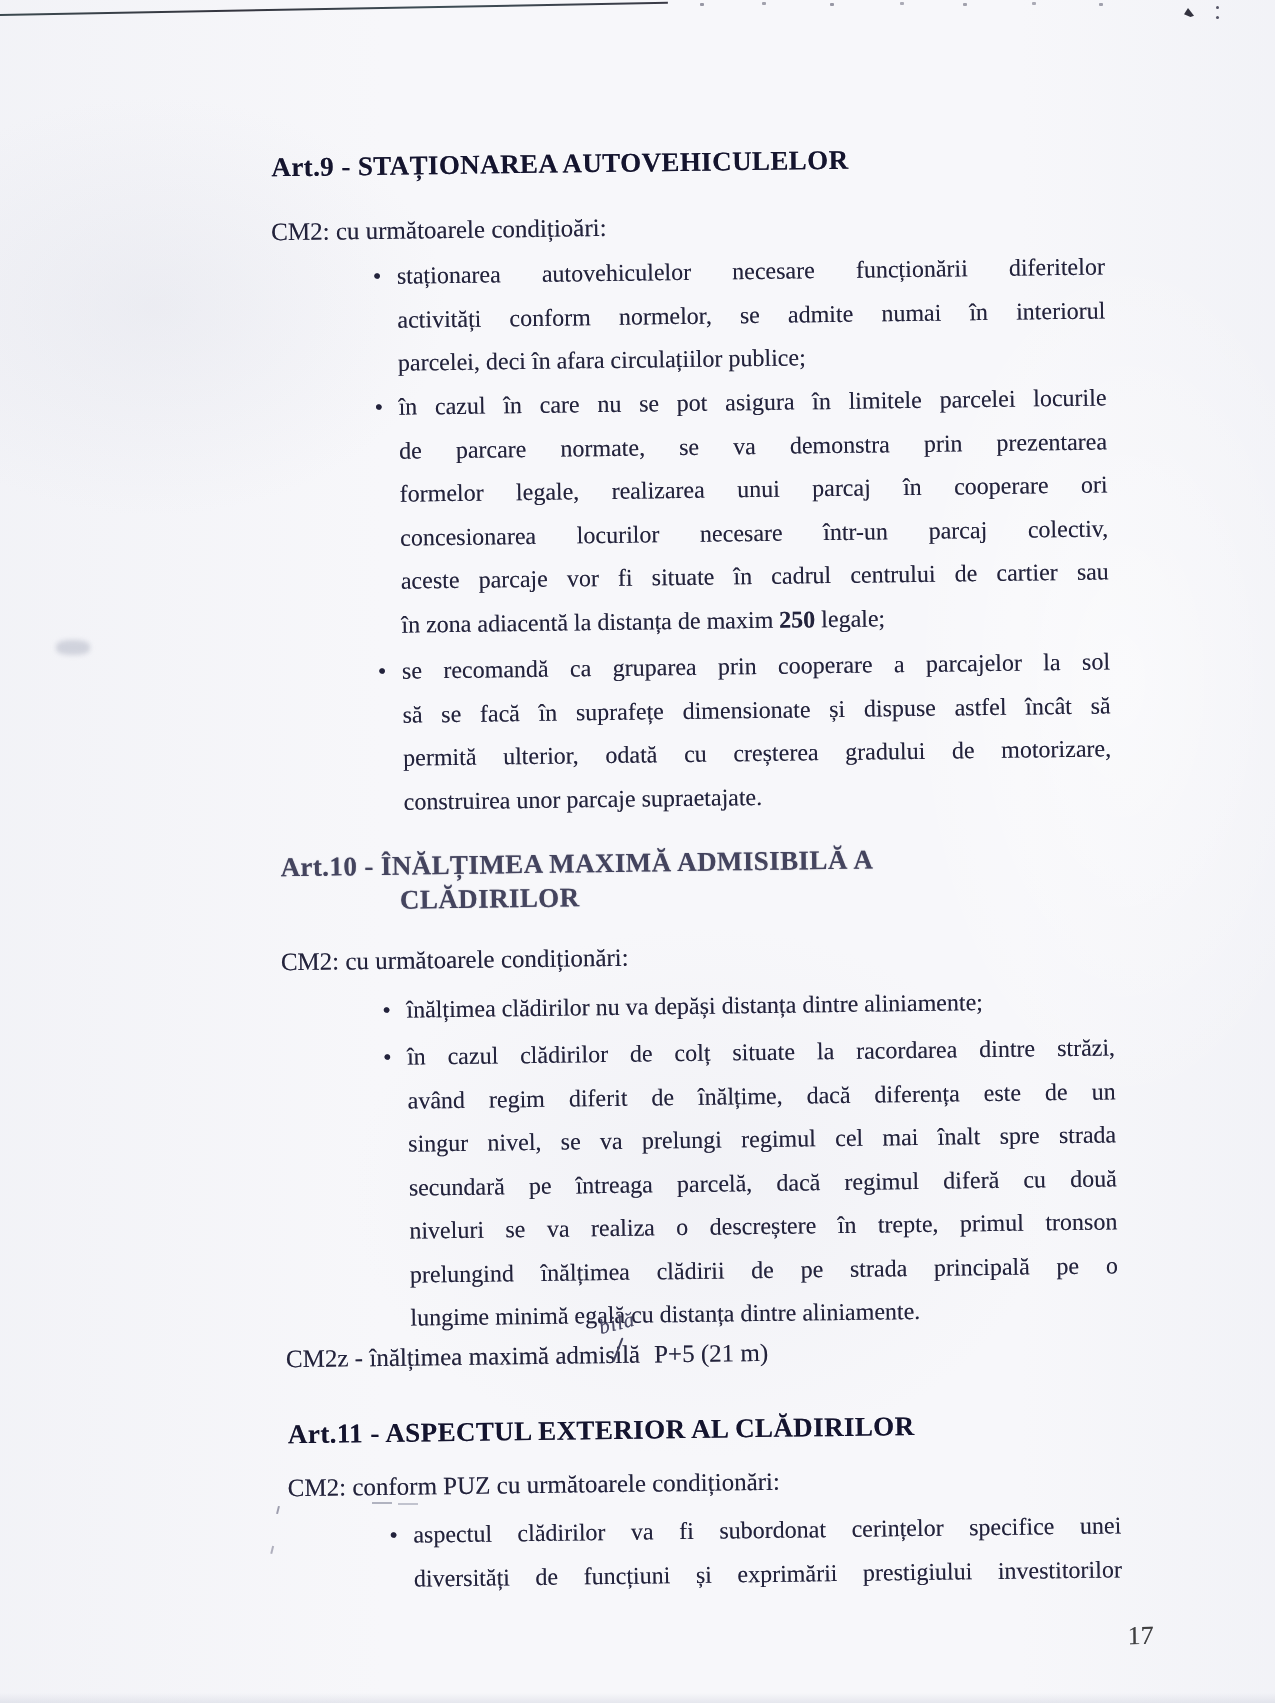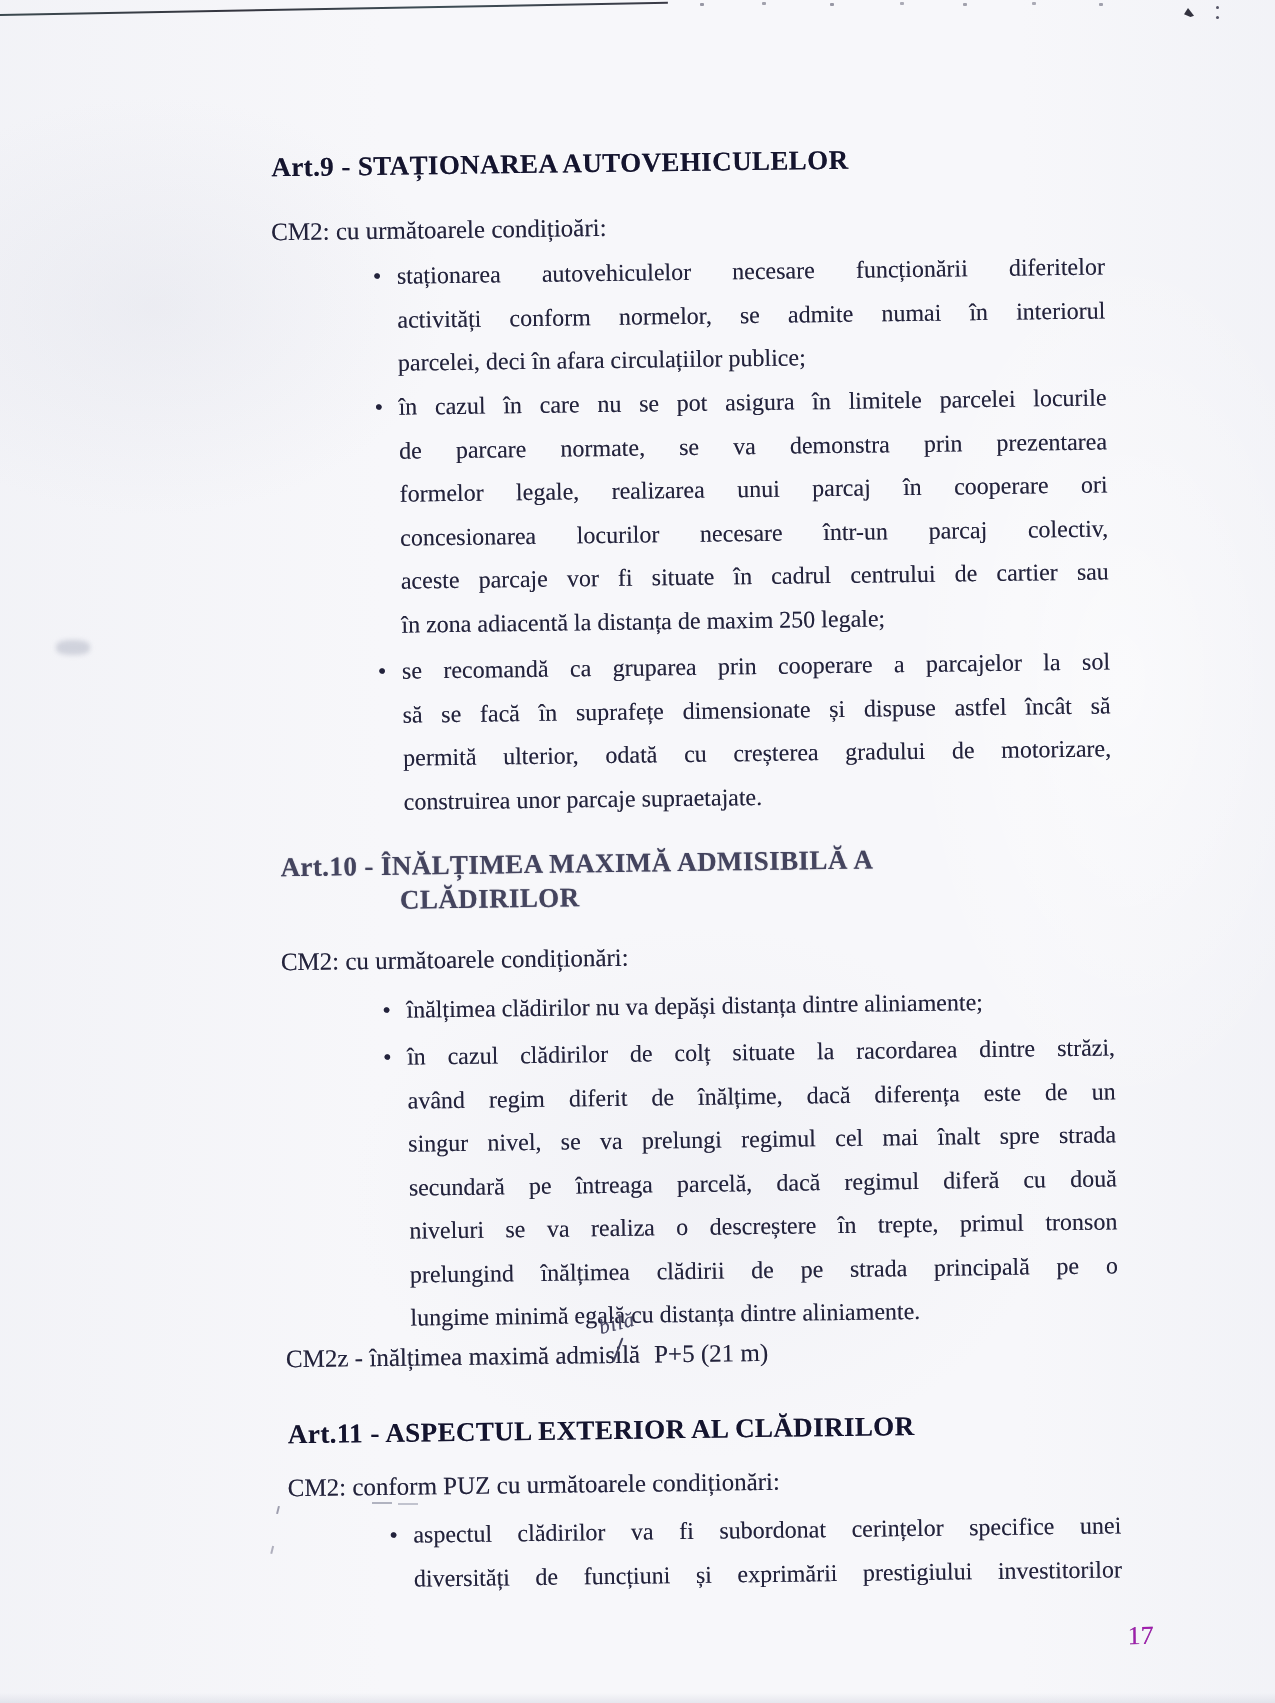--- a/index.html
+++ b/index.html
@@ -38,39 +38,39 @@
     position:absolute;left:405px;width:708px;
     font-size:24px;line-height:43.5px;color:#23233c;
     text-shadow:0 0 0.4px rgba(35,35,60,0.5);
   }
   .bullet .dot{
     position:absolute;left:-24px;top:0;width:20px;
     font-size:24px;line-height:43.5px;text-align:left;
   }
   .jline{text-align:justify;text-align-last:justify;}
   .lline{text-align:left;text-align-last:left;}
-  .b{font-weight:normal;}
+  .b{font-weight:bold;}
   .cm2z{
     position:absolute;left:280px;top:1345px;font-size:25px;white-space:nowrap;
     color:#23233c;text-shadow:0 0 0.4px rgba(35,35,60,0.5);
   }
   .cm2z .tail{margin-left:14px;}
   .ins-wrap{position:relative;display:inline-block;}
   .handwriting{
     position:absolute;left:-16px;top:-30px;
     font-style:italic;font-size:21px;letter-spacing:1px;
     color:#4a4a66;transform:rotate(-13deg);white-space:nowrap;
   }
   .ins-stroke{
     position:absolute;left:2px;top:-4px;width:2px;height:26px;
     background:#45455f;transform:rotate(22deg);border-radius:2px;
   }
   .pageno{
     position:absolute;left:1118px;top:1632px;
-    font-size:26px;color:#a21caf;text-shadow:0 0 0.4px rgba(42,42,64,0.5);
+    font-size:26px;color:#404040;text-shadow:0 0 0.4px rgba(42,42,64,0.5);
   }
   
   .scan-edge{
     position:absolute;left:0;top:14px;width:668px;height:2px;
     background:linear-gradient(90deg,#3c4a50,#34343e 35%,#3d4d55 65%,#3a3a46);
     transform:rotate(-1.05deg);transform-origin:left center;
   }
   .speck{position:absolute;background:#3a3a50;border-radius:1px;}
   .tr-mark{
     position:absolute;left:1184px;top:8px;width:10px;height:9px;

